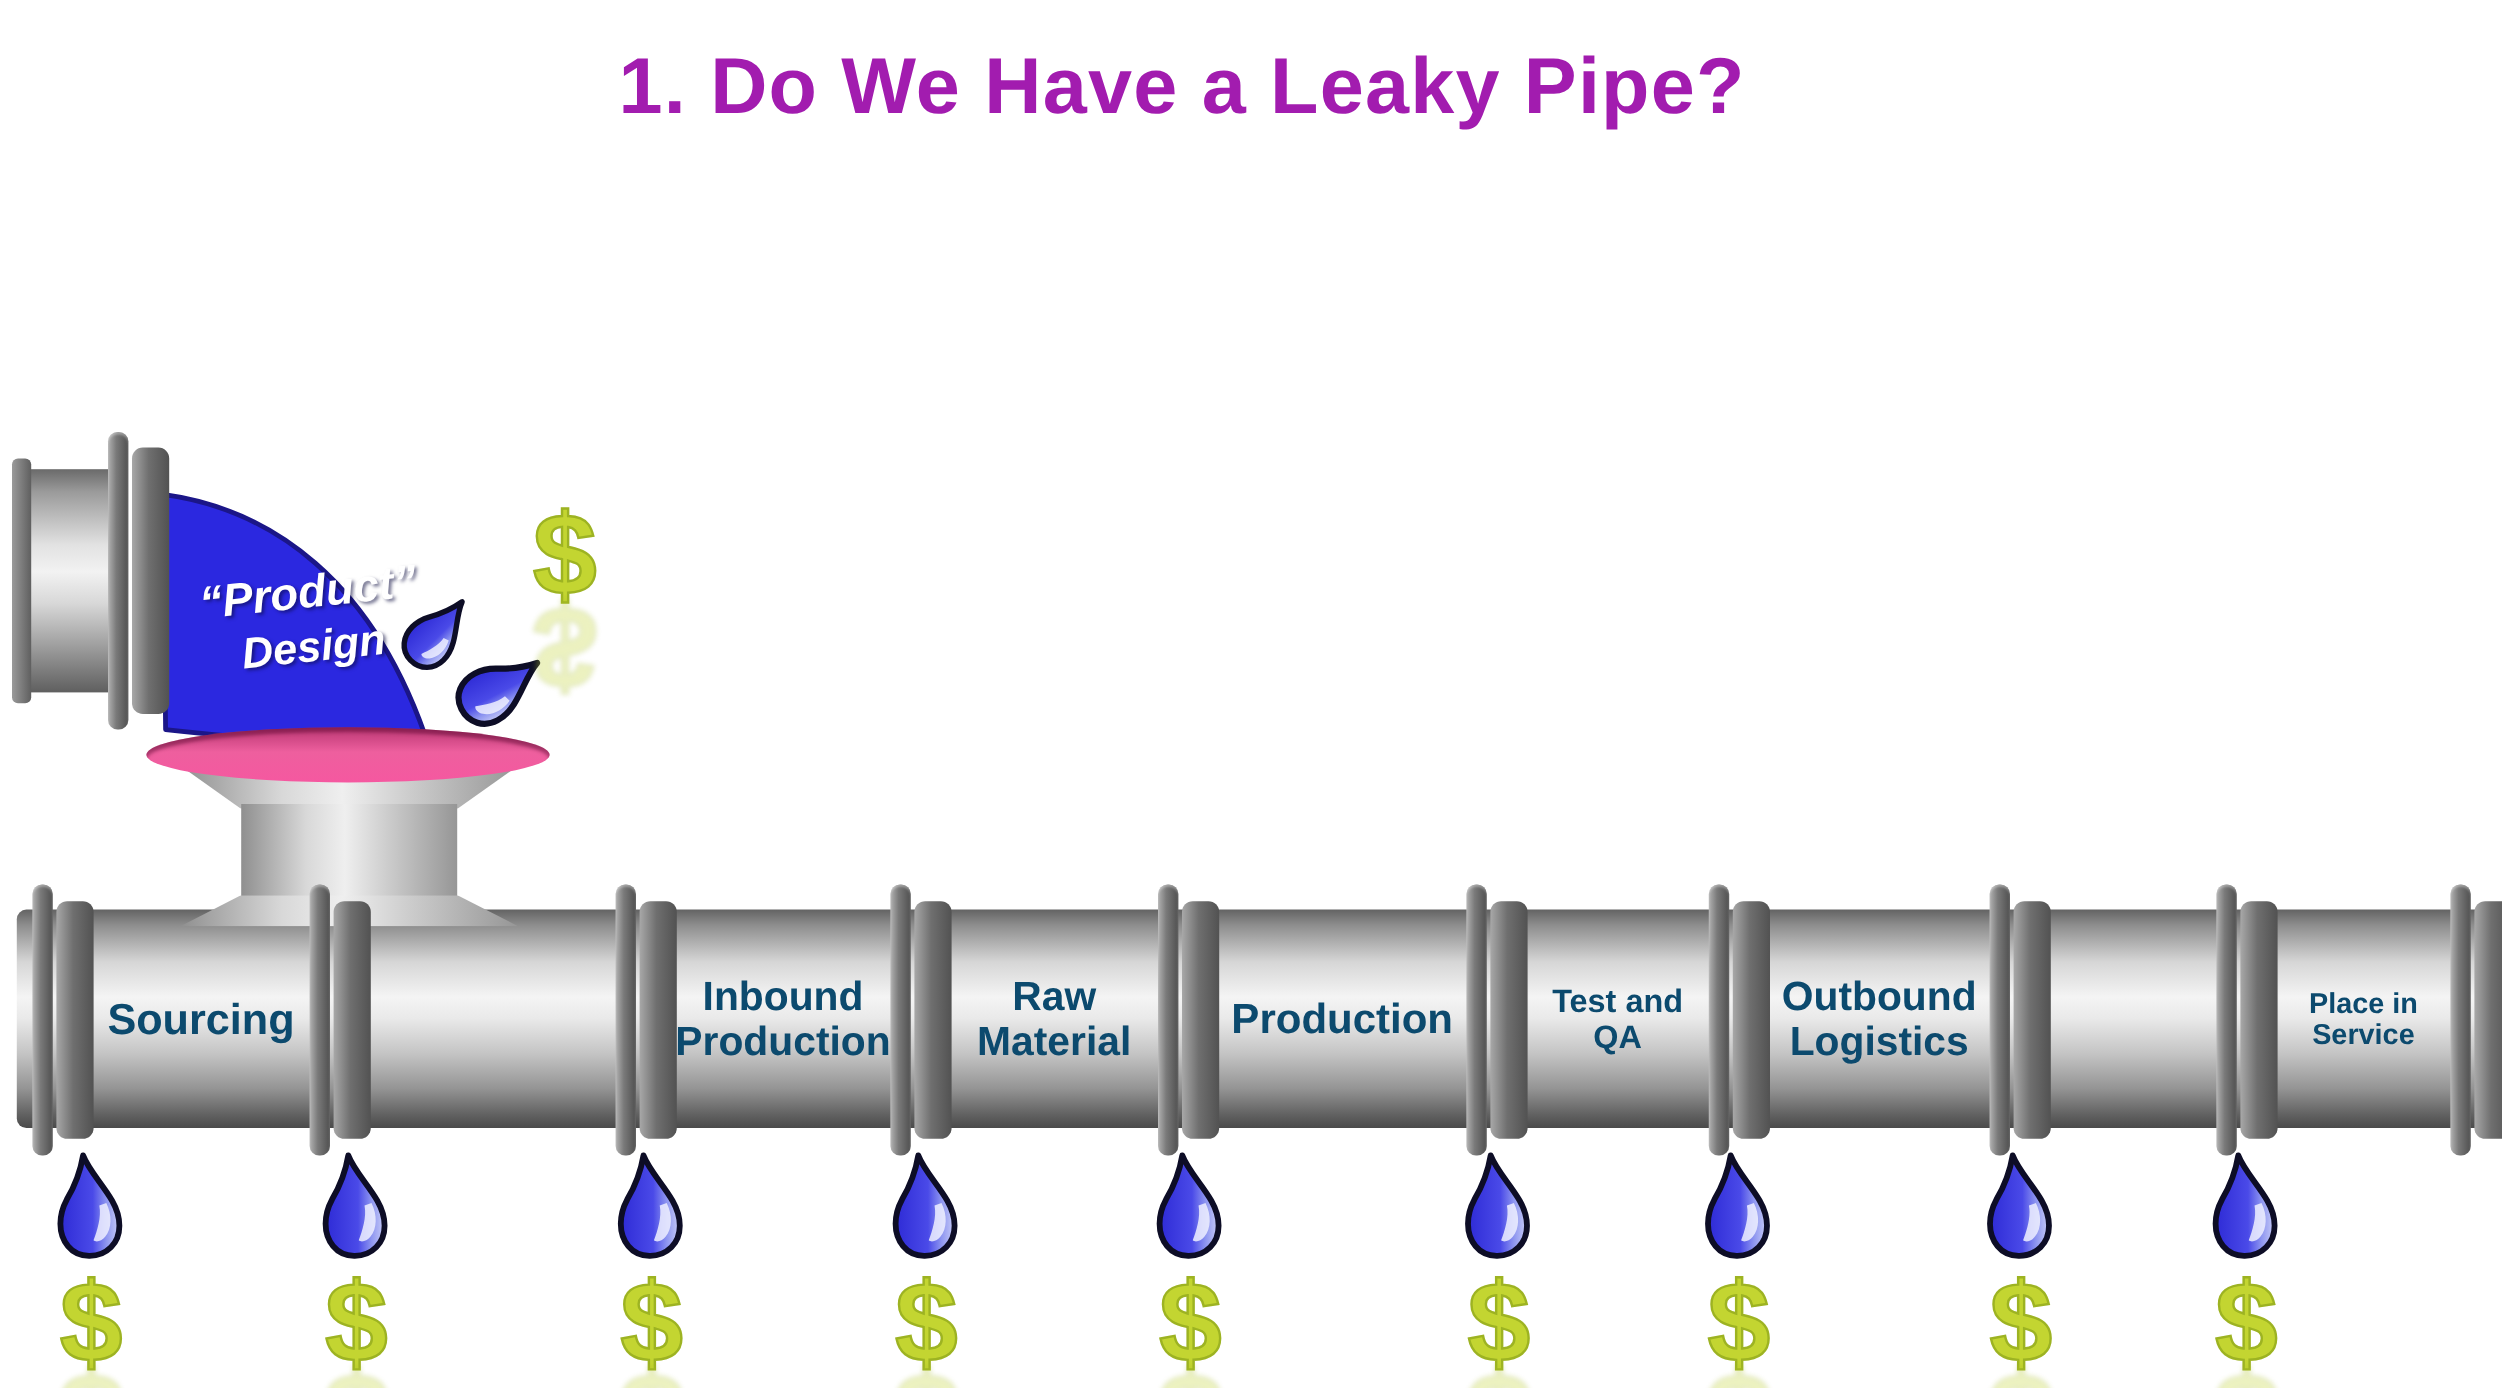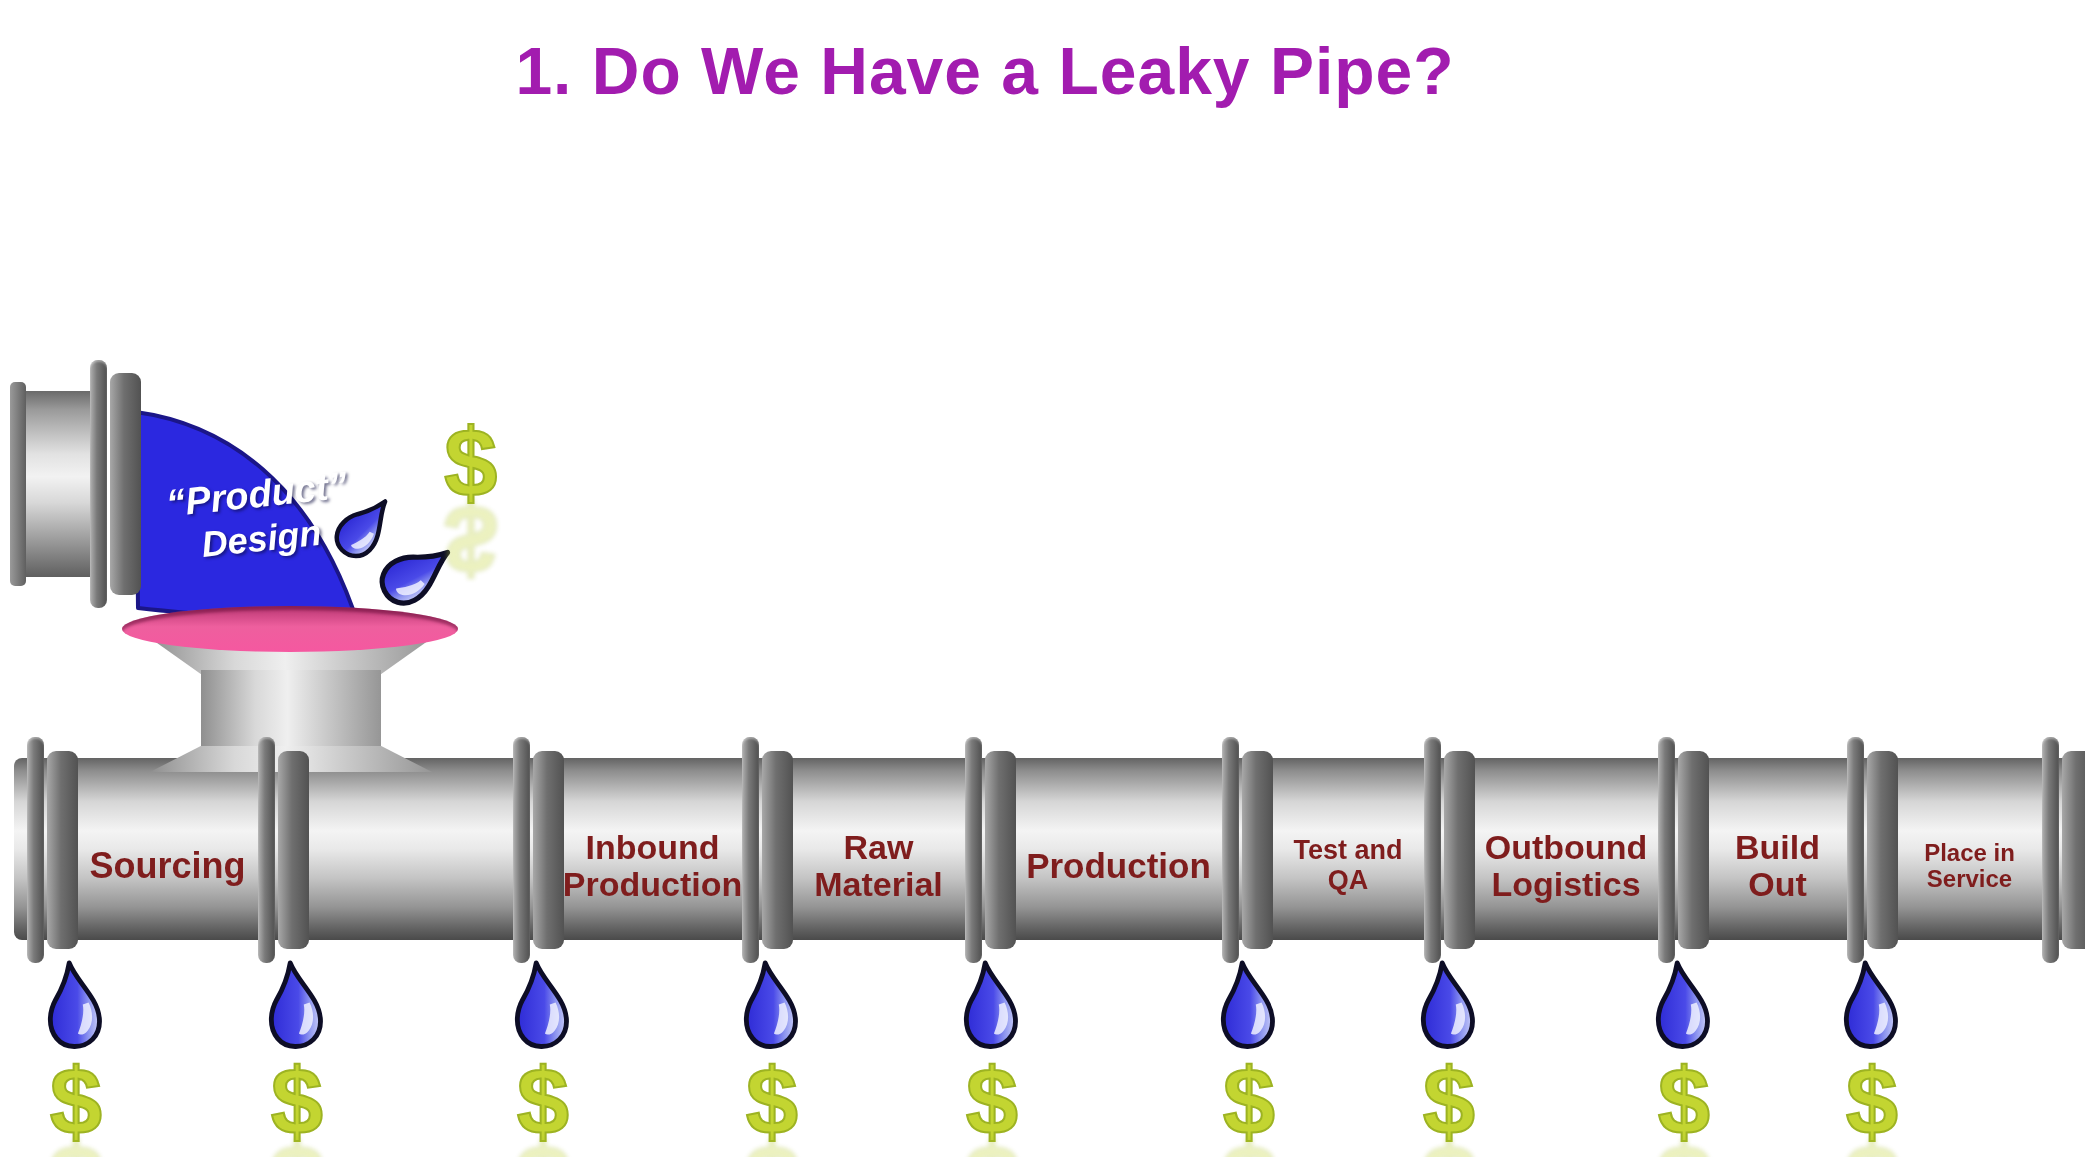--- a/index.html
+++ b/index.html
@@ -58,22 +58,22 @@
   .dollar{position:relative;display:inline-block;font-weight:700;font-size:94px;line-height:70px;
     color:#c3d531;-webkit-text-stroke:2px #9db322;}
   .dollar .refl{position:absolute;left:0;top:76px;width:100%;transform:scaleY(-1);
     opacity:.3;filter:blur(2px);}
   .source-dollar{position:absolute;left:444px;top:428px;z-index:4;font-size:96px;}
   .leak{position:absolute;top:958px;width:96px;text-align:center;z-index:5;}
   .leak svg.drop{width:62px;height:93px;display:block;margin:0 auto;}
   .leak .dollar{margin-top:16px;}
 
   
-  .seg{position:absolute;top:788px;height:156px;z-index:5;display:flex;align-items:center;
-    justify-content:center;text-align:center;font-weight:700;color:#7f1d1d;line-height:1.1;}
+  .seg{position:absolute;top:772px;height:156px;z-index:5;display:flex;align-items:center;
+    justify-content:center;text-align:center;font-weight:700;color:#0c4a6e;line-height:1.1;}
 </style>
 </head>
 <body>
 
 <div class="stage" id="stage">
 
   
   <svg width="0" height="0">
     <defs>
       <linearGradient id="dropGrad" x1="0" y1="0" x2="1" y2="0">
@@ -134,21 +134,20 @@
     <span class="refl">$</span>
   </div>
 
   
   <div class="seg" style="left:77px;width:181px;font-size:36px;">Sourcing</div>
   <div class="seg" style="left:563px;width:179px;font-size:34px;">Inbound Production</div>
   <div class="seg" style="left:792px;width:173px;font-size:34px;">Raw Material</div>
   <div class="seg" style="left:1272px;width:152px;font-size:27px;">Test and QA</div>
   <div class="seg" style="left:1015px;width:207px;font-size:35px;">Production</div>
   <div class="seg" style="left:1474px;width:184px;font-size:34px;">Outbound Logistics</div>
-  <div class="seg" style="left:1708px;width:139px;font-size:34px;">Build Out</div>
   <div class="seg" style="left:1897px;width:145px;font-size:24px;">Place in Service</div>
 
   
 <div class="joint" style="left: 27px;">
       <div class="bar-a"></div>
       <div class="bar-b"></div>
     </div><div class="joint" style="left: 258px;">
       <div class="bar-a"></div>
       <div class="bar-b"></div>
     </div><div class="joint" style="left: 513px;">

